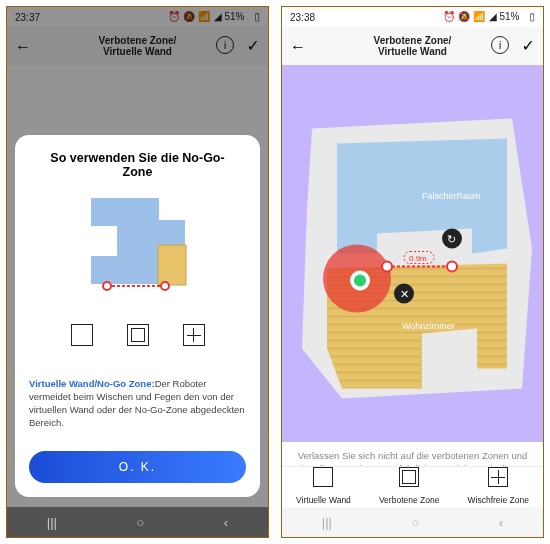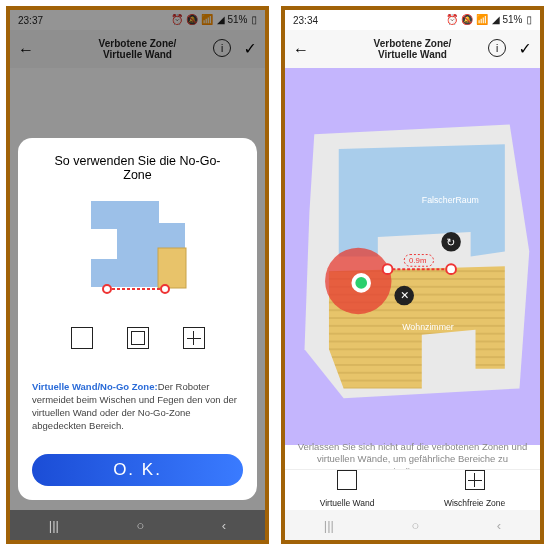--- a/index.html
+++ b/index.html
@@ -1,46 +1,46 @@
 <!DOCTYPE html>
 <html><head>
 <meta charset="utf-8">
 <style>
   html,body{margin:0;padding:0;background:#fff;font-family:-apple-system,Helvetica,Arial,sans-serif;}
   .stage{display:flex;gap:12px;justify-content:center;padding:6px;}
-  .phone{width:261px;height:530px;background:#fff;border:4px solid #a16207;position:relative;overflow:hidden;}
+  .phone{width:261px;height:530px;background:#fff;border:1px solid #a16207;position:relative;overflow:hidden;}
   
   .status{height:20px;display:flex;align-items:center;justify-content:space-between;padding:0 8px;font-size:10px;color:#222;}
-  .status .right{display:flex;align-items:center;gap:4px;}
+  .status .right{display:flex;align-items:center;gap:10px;}
   .status .ic{font-size:10px;line-height:1;}
   
   .appbar{height:38px;display:flex;align-items:center;justify-content:center;position:relative;background:#f7f7f7;}
   .appbar .title{font-size:10px;font-weight:600;color:#222;text-align:center;line-height:1.15;}
   .appbar .back{position:absolute;left:8px;top:9px;font-size:16px;}
   .appbar .info{position:absolute;right:34px;top:9px;width:16px;height:16px;border:1.5px solid #222;border-radius:50%;display:flex;align-items:center;justify-content:center;font-size:10px;}
   .appbar .check{position:absolute;right:8px;top:9px;font-size:16px;}
   
   .navbar{position:absolute;bottom:0;left:0;right:0;height:30px;display:flex;justify-content:space-around;align-items:center;color:#aaa;font-size:13px;background:#f5f5f5;}
   .phone.left .navbar{background:#525252;color:#ccc;}
   
   .phone.left{background:#fff;}
   .phone.left .dimlayer{position:absolute;inset:0;background:rgba(0,0,0,.42);}
   .phone.left .appbar,.phone.left .status{position:relative;z-index:0;}
   
   .sheet{position:absolute;left:8px;right:8px;top:128px;bottom:40px;background:#fff;border-radius:14px;padding:16px 14px 14px;z-index:2;display:flex;flex-direction:column;}
-  .sheet h3{margin:0 12px 10px;font-size:12.5px;font-weight:400;text-align:center;}
+  .sheet h3{margin:0 12px 10px;font-size:12.5px;font-weight:700;text-align:center;}
   .illus{height:130px;display:flex;align-items:center;justify-content:center;margin-bottom:8px;}
   .illus svg{width:130px;height:120px;}
   .iconrow{display:flex;justify-content:center;gap:34px;margin:6px 0 10px;}
   .iconrow .zicon{width:20px;height:20px;border:1.5px solid #222;position:relative;}
   .iconrow .zicon.b::before{content:"";position:absolute;inset:3px;border:1px solid #222;}
   .iconrow .zicon.c::before{content:"";position:absolute;inset:3px;background:linear-gradient(#222,#222) center/100% 1px no-repeat,linear-gradient(#222,#222) center/1px 100% no-repeat;}
   .sheet .para{font-size:9.5px;line-height:1.35;color:#444;margin:22px 0;}
   .sheet .para b{color:#2a6bd8;font-weight:600;}
-  .sheet .okbtn{margin-top:auto;height:34px;border-radius:18px;background:linear-gradient(90deg,#1b4dd6,#3a7bff);color:#fff;font-size:17px;display:flex;align-items:center;justify-content:center;letter-spacing:2px;}
+  .sheet .okbtn{margin-top:auto;height:34px;border-radius:18px;background:linear-gradient(90deg,#1b4dd6,#3a7bff);color:#fff;font-size:12px;display:flex;align-items:center;justify-content:center;letter-spacing:2px;}
   
   .mapwrap{position:absolute;top:58px;left:0;right:0;bottom:95px;background:#c4b5fd;}
   .mapwrap svg{width:100%;height:100%;}
   .hint{position:absolute;bottom:62px;left:0;right:0;text-align:center;font-size:9.5px;color:#888;padding:0 12px;line-height:1.3;}
   .toolrow{position:absolute;bottom:30px;left:0;right:0;height:40px;display:flex;justify-content:space-around;align-items:center;border-top:1px solid #eee;background:#fff;}
   .tool{text-align:center;}
   .tool .zicon{width:18px;height:18px;border:1.5px solid #222;margin:0 auto 2px;position:relative;}
   .tool .zicon.b::before{content:"";position:absolute;inset:2px;border:1px solid #222;}
   .tool .zicon.c::before{content:"";position:absolute;inset:2px;background:linear-gradient(#222,#222) center/100% 1px no-repeat,linear-gradient(#222,#222) center/1px 100% no-repeat;}
   .tool span{font-size:8.5px;color:#222;}
@@ -95,21 +95,21 @@
 
     <div class="navbar">
       <span>|||</span>
       <span>○</span>
       <span>‹</span>
     </div>
   </div>
 
   <div class="phone right">
     <div class="status">
-      <span>23:34</span>
+      <span>23:38</span>
       <span class="right">
         <span class="ic">⏰ 🔕 📶 ◢ 51%</span>
         <span class="ic">▯</span>
       </span>
     </div>
     <div class="appbar">
       <span class="back">←</span>
       <div class="title">
         <div>Verbotene Zone/</div>
         <div>Virtuelle Wand</div>
@@ -155,20 +155,24 @@
     </div>
 
     <div class="hint">Verlassen Sie sich nicht auf die verbotenen Zonen und virtuellen Wände, um gefährliche Bereiche zu isolieren.</div>
 
     <div class="toolrow">
       <div class="tool">
         <div class="zicon"></div>
         <span>Virtuelle Wand</span>
       </div>
       <div class="tool">
+        <div class="zicon b"></div>
+        <span>Verbotene Zone</span>
+      </div>
+      <div class="tool">
         <div class="zicon c"></div>
         <span>Wischfreie Zone</span>
       </div>
     </div>
 
     <div class="navbar">
       <span>|||</span>
       <span>○</span>
       <span>‹</span>
     </div>

